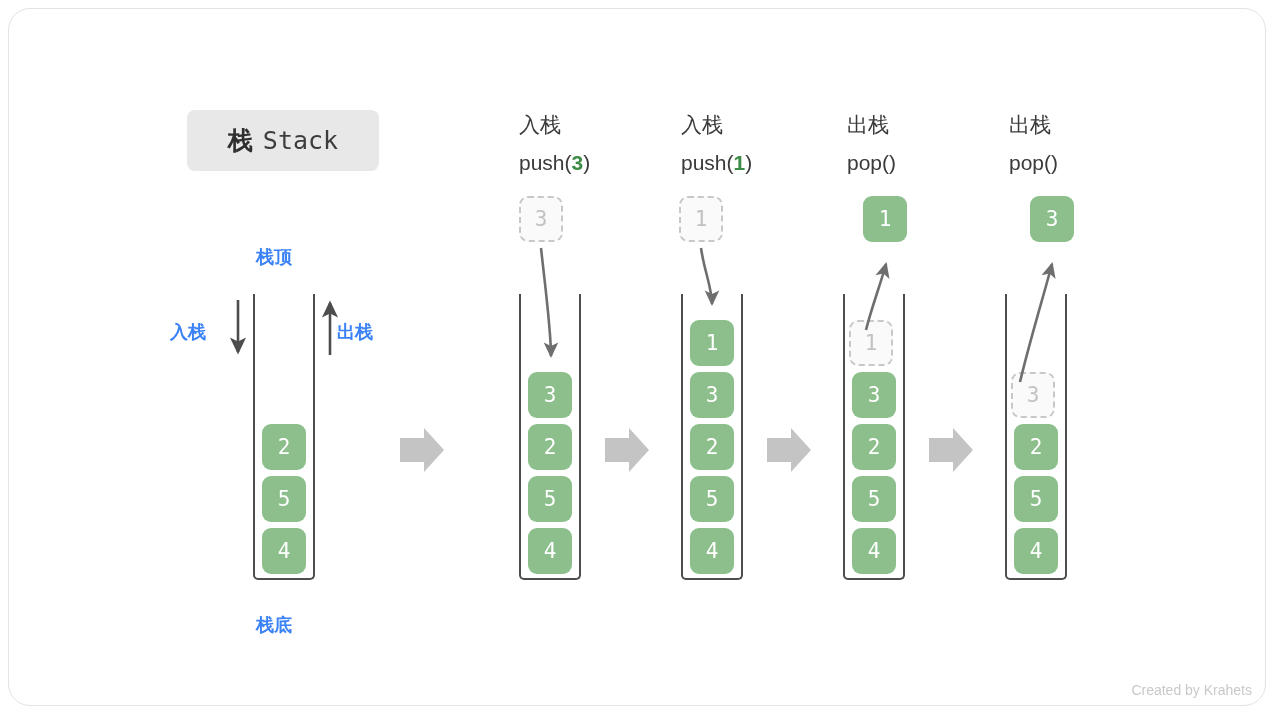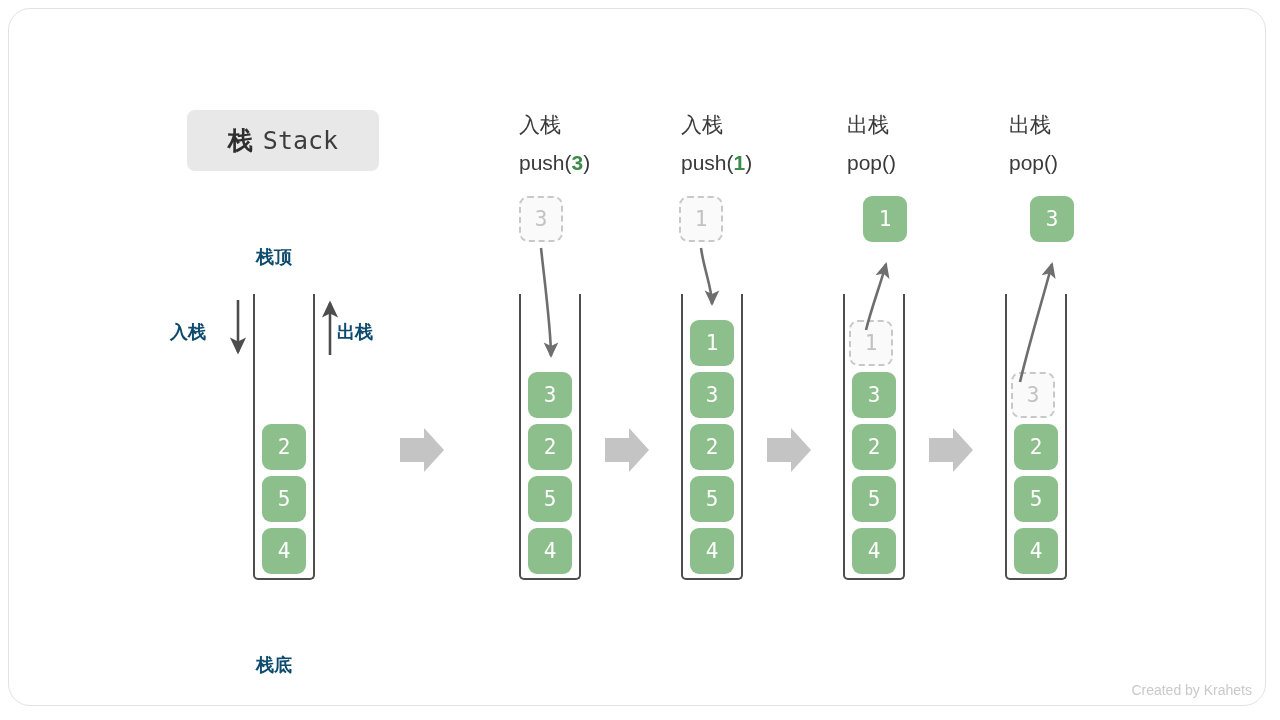--- a/index.html
+++ b/index.html
@@ -42,25 +42,25 @@
     letter-spacing: 0px;
   }
   .title-badge .t-en {
     font-family: "DejaVu Sans Mono", "Liberation Mono", monospace;
     font-size: 25px; color: #3d3d3d; margin-left: 10px; text-align: right;
   }
 
   
   .lbl-bold {
     position: absolute;
-    font-size: 18px; font-weight: bold; color: #0c4a6e;
+    font-size: 18px; font-weight: bold; color: #3b82f6;
     white-space: nowrap;
   }
   .lbl-top   { left: 256px; top: 245px; }
-  .lbl-bottom{ left: 256px; top: 613px; margin-top: 40px; }
+  .lbl-bottom{ left: 256px; top: 613px; }
   .lbl-push  { left: 170px; top: 320px; }
   .lbl-pop   { left: 337px; top: 320px; }
 
   
   .col-head {
     position: absolute;
     font-size: 21px; color: #3a3a3a; line-height: 38px;
     white-space: nowrap;
   }
   .col-head .line-cn { display: block; font-weight: normal; }

